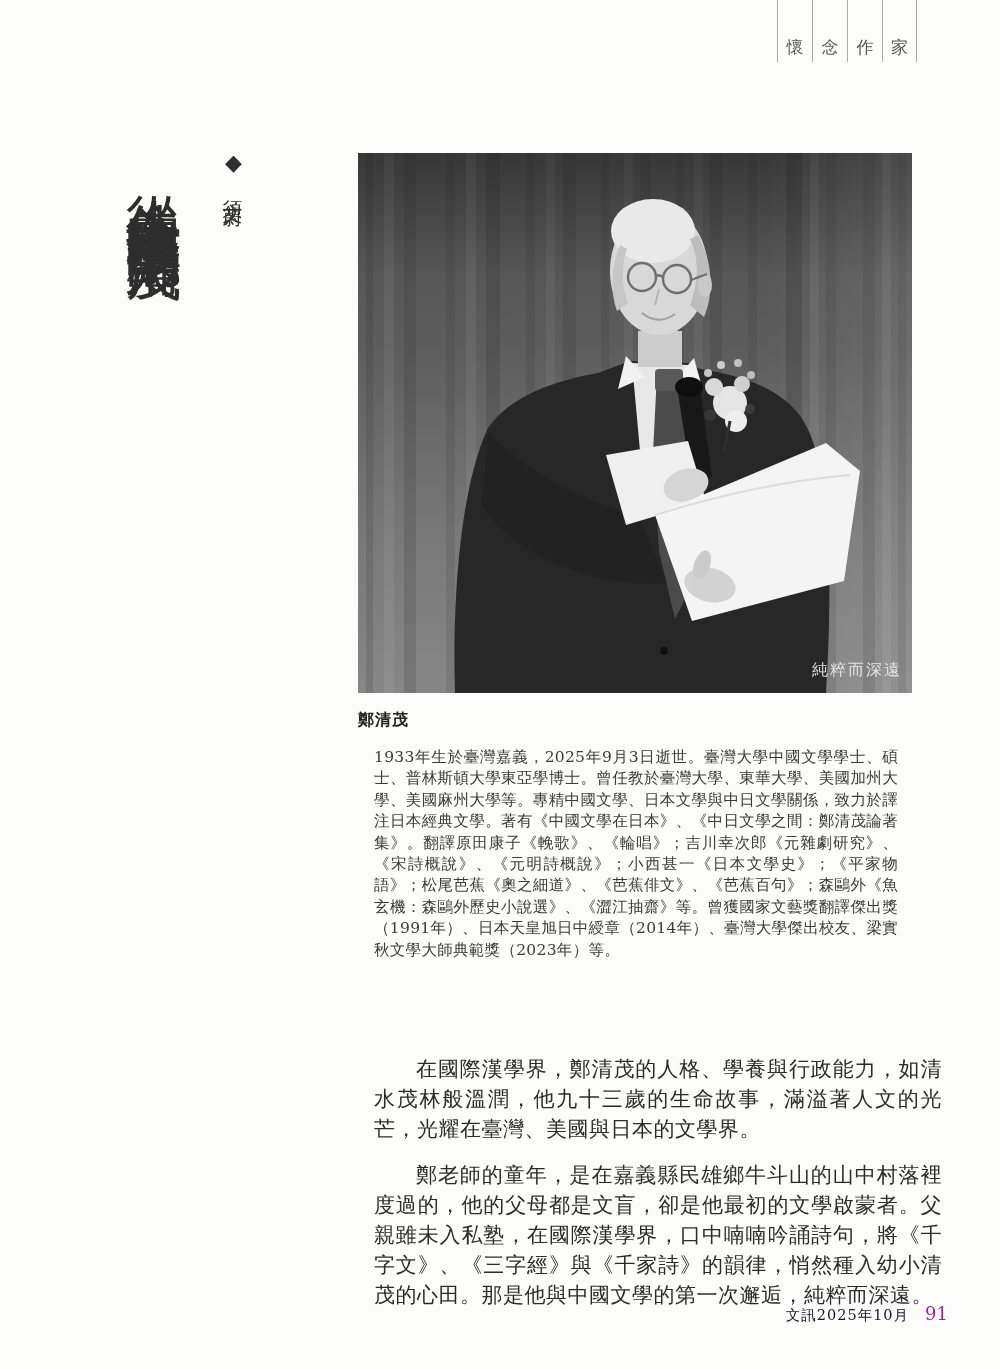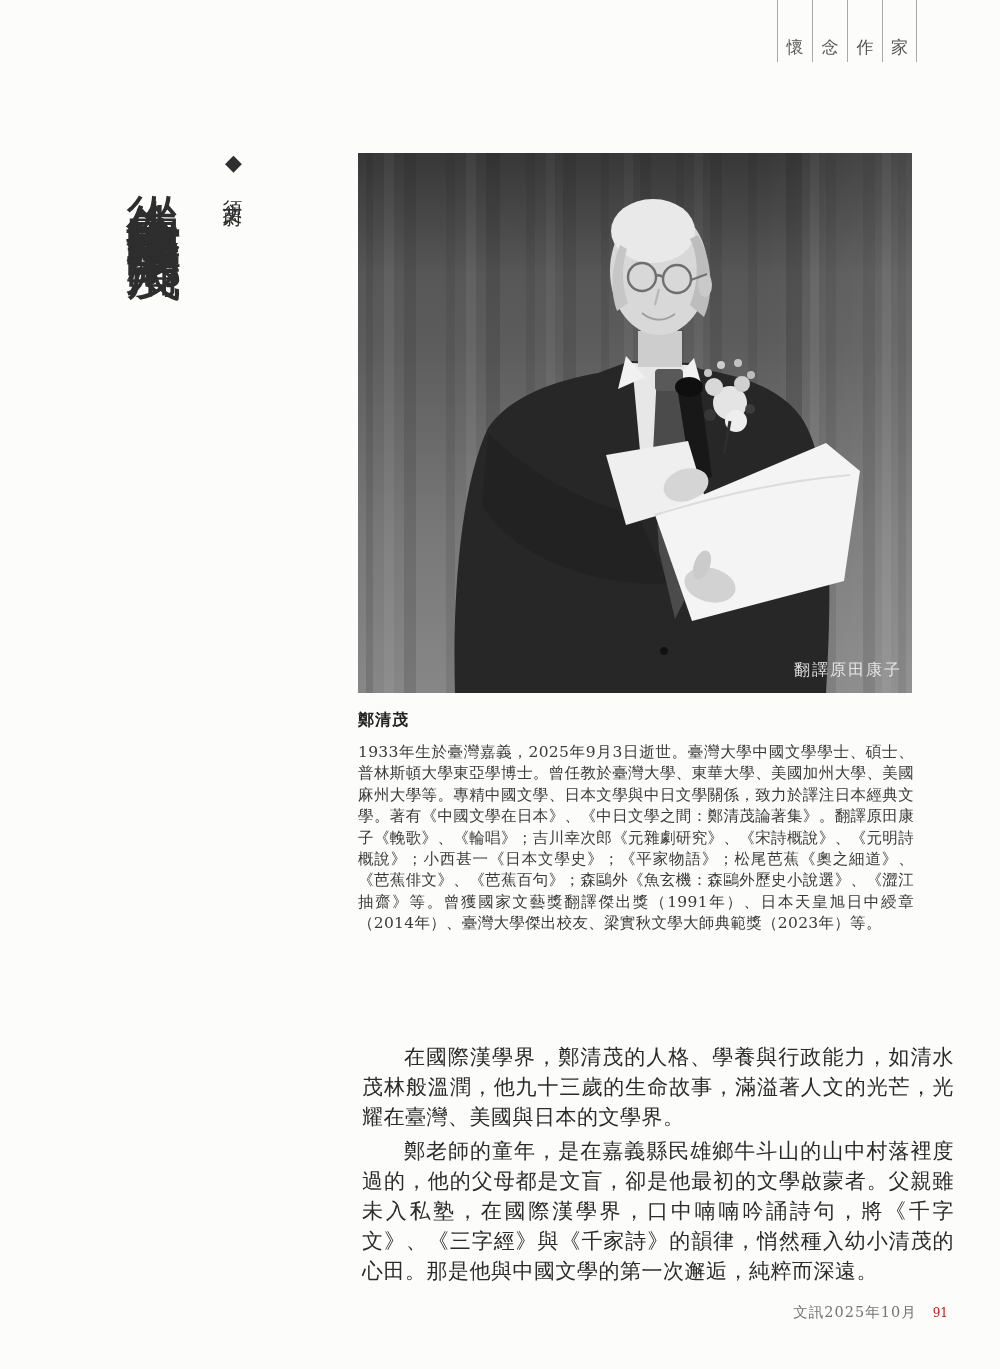--- a/index.html
+++ b/index.html
@@ -91,63 +91,63 @@
     width: 556px;
   }
   .bio h2 {
     margin: 0 0 11px 0;
     font-size: 16px;
     font-weight: 600;
     letter-spacing: 1px;
     color: #222;
   }
   .bio p {
-    margin: 0;
+    margin: 16px;
     font-size: 15.5px;
     line-height: 21.4px;
     text-align: justify;
     letter-spacing: 0.3px;
     color: #3a3a3a;
   }
 
   
   .article {
     position: absolute;
     left: 358px;
     top: 1038px;
     width: 600px;
   }
   .article p {
-    margin: 4px;
+    margin: 16px;
     font-size: 21px;
     line-height: 30px;
     text-align: justify;
     text-indent: 2em;
     letter-spacing: 0.5px;
     color: #2b2b2b;
   }
   .article p + p { margin-top: 3px; }
 
   
   .page-footer {
     position: absolute;
     right: 52px;
     top: 1303px;
     display: flex;
     align-items: baseline;
     gap: 16px;
   }
   .journal-name {
     font-size: 14.5px;
-    color: #737373;
+    color: #0f172a;
     letter-spacing: 1px;
   }
   .page-number {
-    font-size: 12px;
-    color: #b91c1c;
+    font-size: 18px;
+    color: #a21caf;
   }
 </style>
 </head>
 <body>
 
 <div class="page">
 
   <div class="corner-header">
     <div class="cell">懷</div>
     <div class="cell">念</div>
@@ -255,21 +255,21 @@
         <circle cx="392" cy="256" r="5" fill="#424242" opacity="0.8"></circle>
         <path d="M372,268 L366,300" stroke="#2e2e2e" stroke-width="3" fill="none"></path>
       </g>
 
       <polygon points="297,362 468,290 502,318 486,428 334,468" fill="#f4f4f4"></polygon>
       <path d="M297,362 Q400,330 492,322" stroke="#dcdcdc" stroke-width="2" fill="none"></path>
       <ellipse cx="352" cy="432" rx="26" ry="17" fill="#d2d2d2" transform="rotate(14 352 432)"></ellipse>
       <ellipse cx="344" cy="412" rx="8" ry="15" fill="#cbcbcb" transform="rotate(20 344 412)"></ellipse>
       <circle cx="306" cy="498" r="4" fill="#111111"></circle>
     </svg>
-    <figcaption class="photo-credit">翻譯原田康子</figcaption>
+    <figcaption class="photo-credit">純粹而深遠</figcaption>
   </figure>
 
   <section class="bio">
     <h2>鄭清茂</h2>
     <p>1933年生於臺灣嘉義，2025年9月3日逝世。臺灣大學中國文學學士、碩士、普林斯頓大學東亞學博士。曾任教於臺灣大學、東華大學、美國加州大學、美國麻州大學等。專精中國文學、日本文學與中日文學關係，致力於譯注日本經典文學。著有《中國文學在日本》、《中日文學之間：鄭清茂論著集》。翻譯原田康子《輓歌》、《輪唱》；吉川幸次郎《元雜劇研究》、《宋詩概說》、《元明詩概說》；小西甚一《日本文學史》；《平家物語》；松尾芭蕉《奧之細道》、《芭蕉俳文》、《芭蕉百句》；森鷗外《魚玄機：森鷗外歷史小說選》、《澀江抽齋》等。曾獲國家文藝獎翻譯傑出獎（1991年）、日本天皇旭日中綬章（2014年）、臺灣大學傑出校友、梁實秋文學大師典範獎（2023年）等。</p>
   </section>
 
   <section class="article">
     <p>在國際漢學界，鄭清茂的人格、學養與行政能力，如清水茂林般溫潤，他九十三歲的生命故事，滿溢著人文的光芒，光耀在臺灣、美國與日本的文學界。</p>
     <p>鄭老師的童年，是在嘉義縣民雄鄉牛斗山的山中村落裡度過的，他的父母都是文盲，卻是他最初的文學啟蒙者。父親雖未入私塾，在國際漢學界，口中喃喃吟誦詩句，將《千字文》、《三字經》與《千家詩》的韻律，悄然種入幼小清茂的心田。那是他與中國文學的第一次邂逅，純粹而深遠。</p>

